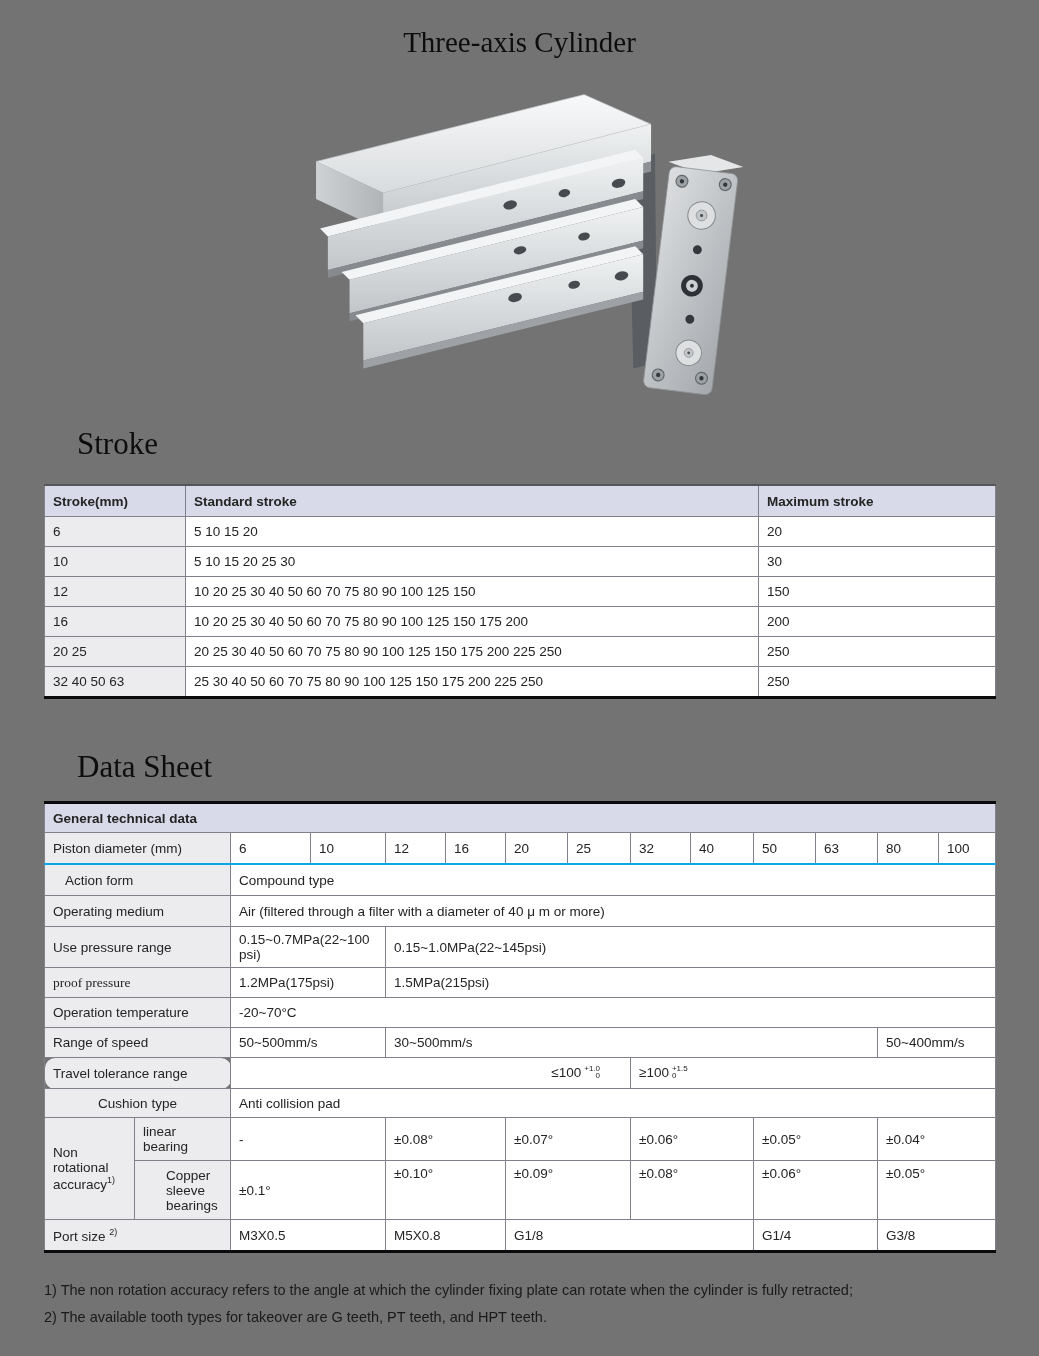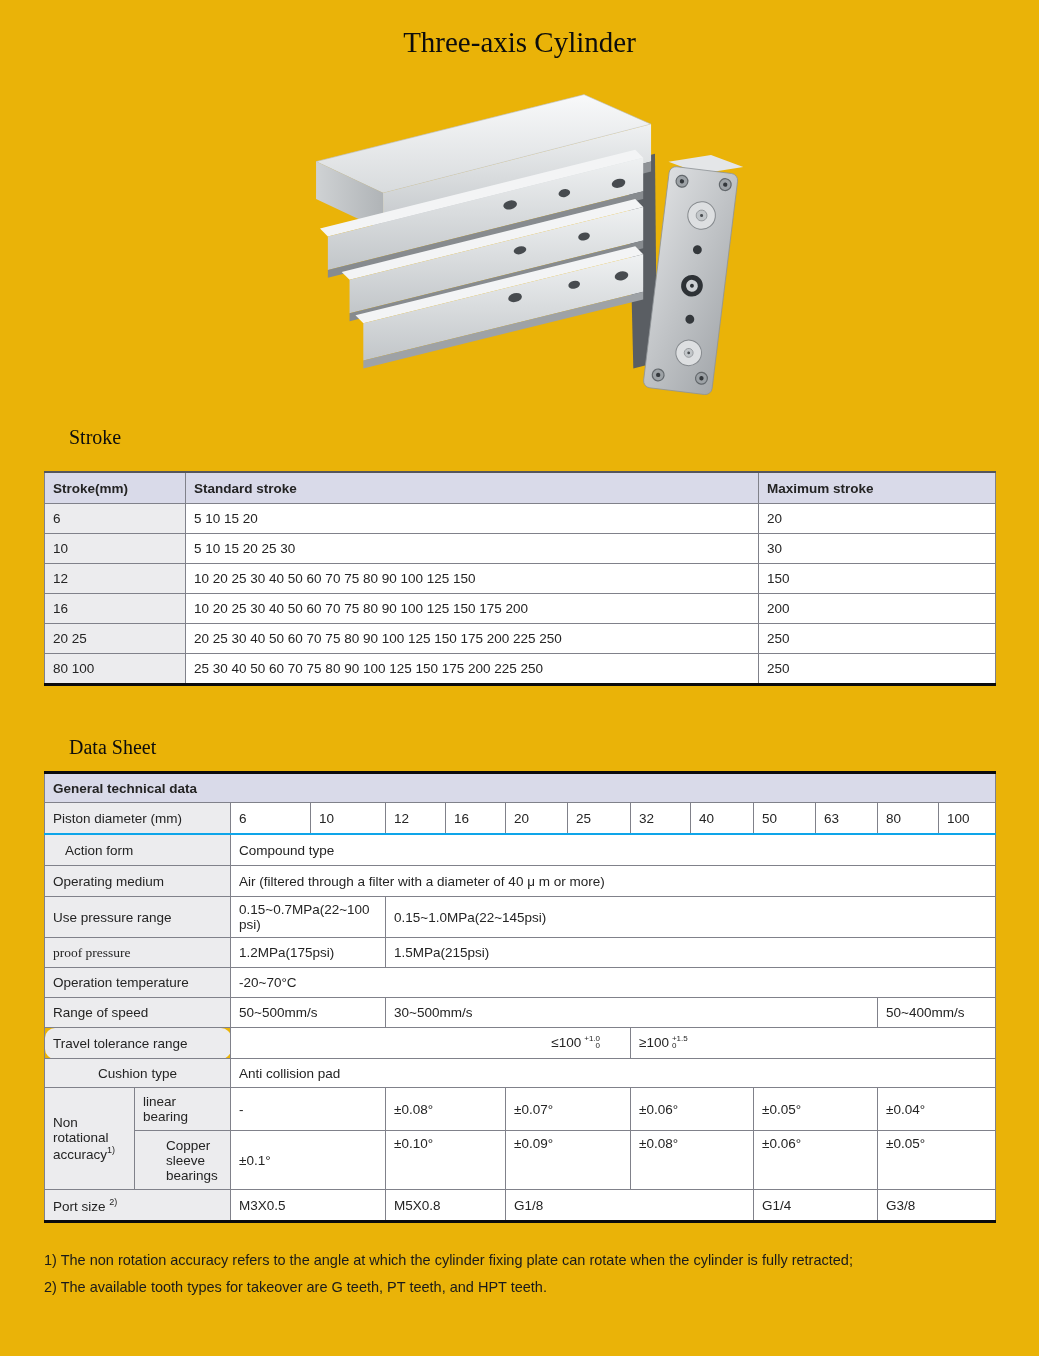--- a/index.html
+++ b/index.html
@@ -1,44 +1,44 @@
 <!DOCTYPE html>
 <html><head>
 <meta charset="utf-8">
 <style>
   html,body{margin:0;padding:0;background:#ffffff;}
   .page{
     position:relative;
     width:1039px;
     height:1356px;
-    background:#eab308;
+    background:#737373;
     font-family:"Liberation Sans", sans-serif;
     color:#222;
     overflow:hidden;
   }
   .title{
     margin:0;
     padding-top:26px;
     text-align:center;
     font-family:"Liberation Serif", serif;
     font-weight:400;
     font-size:29px;
     color:#0d0d0d;
   }
   .image-wrap{
     width:470px;
     margin:8px auto 0 auto;
     height:335px;
   }
   .sec-heading{
-    margin:8px;
+    margin:16px;
     padding-left:61px;
     font-family:"Liberation Serif", serif;
     font-weight:400;
-    font-size:20px;
+    font-size:31px;
     color:#0d0d0d;
   }
   .h-stroke{margin-top:24px;}
   .h-datasheet{margin-top:50px;}
 
   table{
     border-collapse:collapse;
     table-layout:fixed;
     width:951px;
     margin-left:44px;
@@ -205,21 +205,21 @@
           <td class="gray">16</td>
           <td class="white">10 20 25 30 40 50 60 70 75 80 90 100 125 150 175 200</td>
           <td class="white">200</td>
         </tr>
       <tr>
           <td class="gray">20 25</td>
           <td class="white">20 25 30 40 50 60 70 75 80 90 100 125 150 175 200 225 250</td>
           <td class="white">250</td>
         </tr>
       <tr>
-          <td class="gray">80 100</td>
+          <td class="gray">32 40 50 63</td>
           <td class="white">25 30 40 50 60 70 75 80 90 100 125 150 175 200 225 250</td>
           <td class="white">250</td>
         </tr>
     </tbody>
   </table>
 
   <h2 class="sec-heading h-datasheet">Data Sheet</h2>
 
   <table class="ds-table">
     <colgroup>

